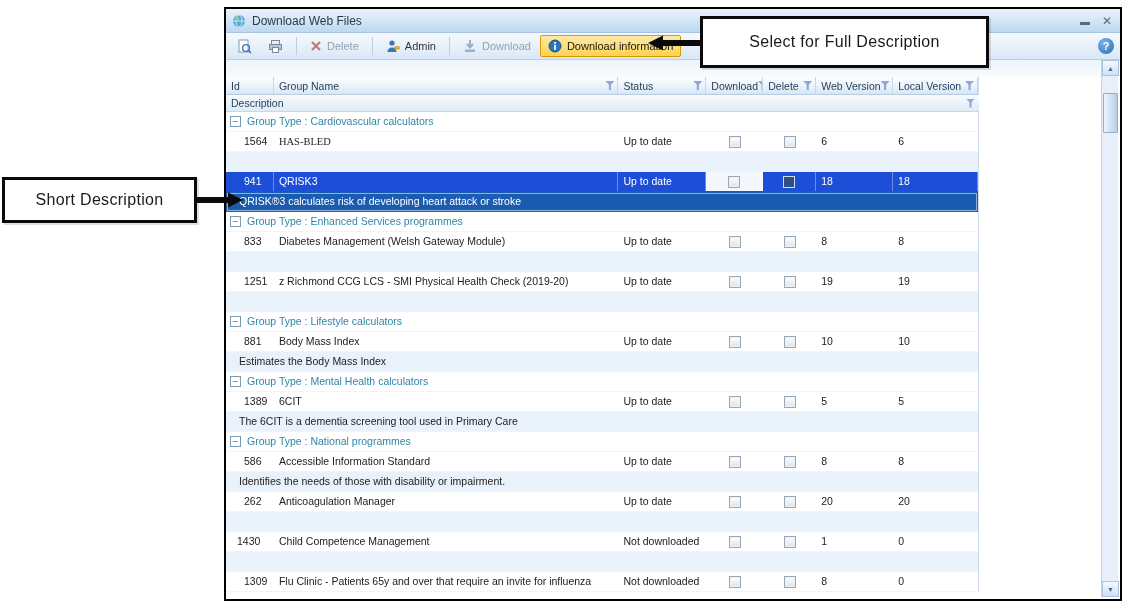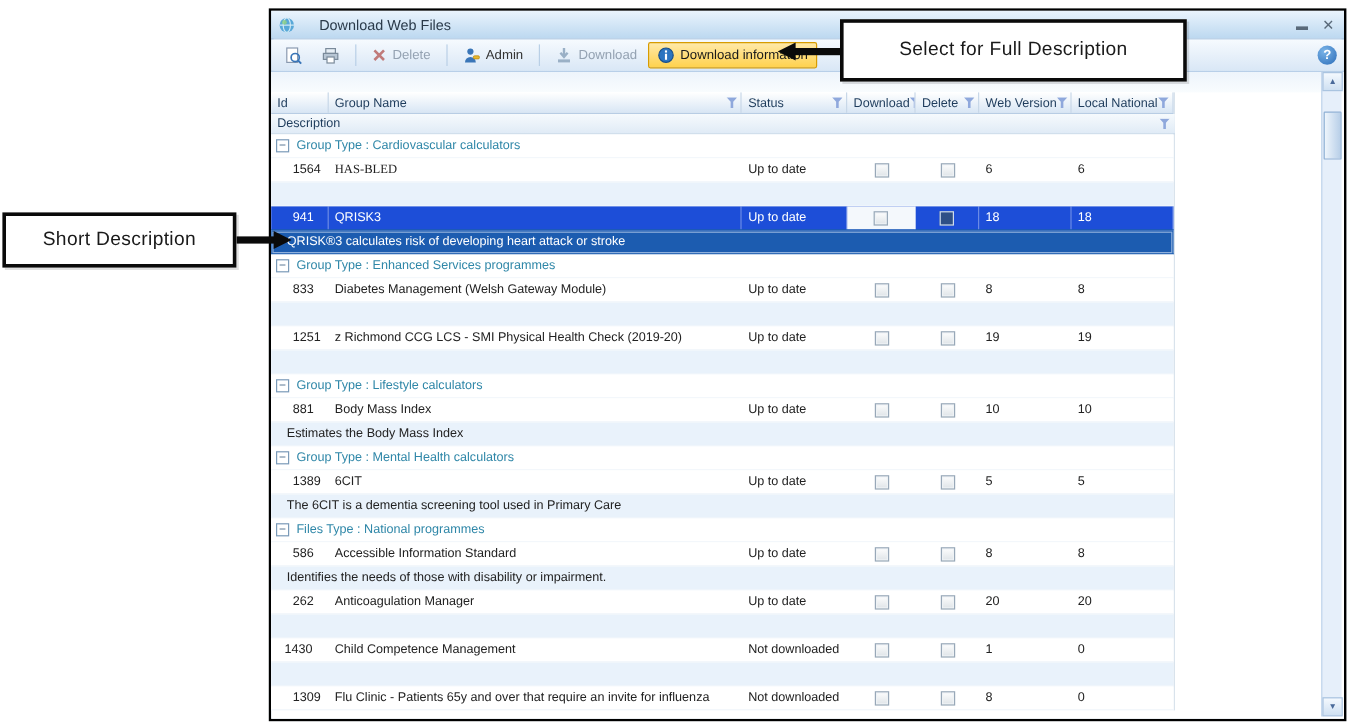--- a/index.html
+++ b/index.html
@@ -2,21 +2,21 @@
 <html><head>
 <meta charset="utf-8">
 <style>
   * { margin:0; padding:0; box-sizing:border-box; }
   html,body { width:1126px; height:604px; background:#fff; font-family:"Liberation Sans",sans-serif; position:relative; overflow:hidden; }
 
   
   .window { position:absolute; left:224px; top:7px; width:898px; height:594px; border:2px solid #000;
             background:#f4f8fc; box-shadow: inset 0 0 0 2px #bcd4ea; z-index:1; }
   .titlebar { height:24px; background:linear-gradient(#eaf4fd,#bcd8f0); display:flex; align-items:center;
-              padding:0 8px 0 6px; gap:20px; border-bottom:1px solid #a8c4e0;justify-content:space-between; }
+              padding:0 8px 0 6px; gap:6px; border-bottom:1px solid #a8c4e0;justify-content:space-between; }
   .title-text { font-size:12px; color:#2a3a4a; }
   .win-controls { margin-left:auto; display:flex; align-items:center; gap:12px; }
   .wc-min { width:10px; height:3px; background:#5a6a7a; margin-top:5px; }
   .wc-close { font-size:12px; color:#5a6a7a; line-height:1; }
 
   .toolbar { height:27px; background:linear-gradient(#f6fafe,#d9e7f6); display:flex; align-items:center;
              padding:0 6px 0 4px; gap:2px; border-bottom:1px solid #b8cfe8; }
   .tb-btn { display:flex; align-items:center; gap:5px; font-size:11px; padding:3px 7px; border-radius:2px; white-space:nowrap; }
   .tb-btn.disabled { color:#94a2b2; }
   .tb-btn.enabled  { color:#333; }
@@ -170,21 +170,21 @@
           </div>
           <div class="hcell" style="width: 53px;">
             <span class="hlabel">Delete</span>
             <span class="funnel"></span>
           </div>
           <div class="hcell" style="width: 77px;">
             <span class="hlabel">Web Version</span>
             <span class="funnel"></span>
           </div>
           <div class="hcell" style="width: 85px;">
-            <span class="hlabel">Local National</span>
+            <span class="hlabel">Local Version</span>
             <span class="funnel"></span>
           </div>
         </div>
       <div class="hrow2">
         <span>Description</span>
         <span class="funnel"></span>
       </div>
       <div>
           <div class="row group-row">
             <span class="expander">−</span>
@@ -281,21 +281,21 @@
             </div>
             <div class="cell checkbox-cell delete-cell" style="width: 53px;">
               <span class="checkbox"></span>
             </div>
             <div class="cell cell-web" style="width: 77px;">5</div>
             <div class="cell cell-local" style="width: 85px;">5</div>
           </div>
           <div class="row desc-row">The 6CIT is a dementia screening tool used in Primary Care</div>
           <div class="row group-row">
             <span class="expander">−</span>
-            <span class="group-label">Files Type : National programmes</span>
+            <span class="group-label">Group Type : National programmes</span>
           </div>
           <div class="row item-row">
             <div class="cell cell-id" style="width: 48px;">586</div>
             <div class="cell cell-name" style="width: 345px;">Accessible Information Standard</div>
             <div class="cell cell-status" style="width: 88px;">Up to date</div>
             <div class="cell checkbox-cell download-cell" style="width: 57px;">
               <span class="checkbox"></span>
             </div>
             <div class="cell checkbox-cell delete-cell" style="width: 53px;">
               <span class="checkbox"></span>

